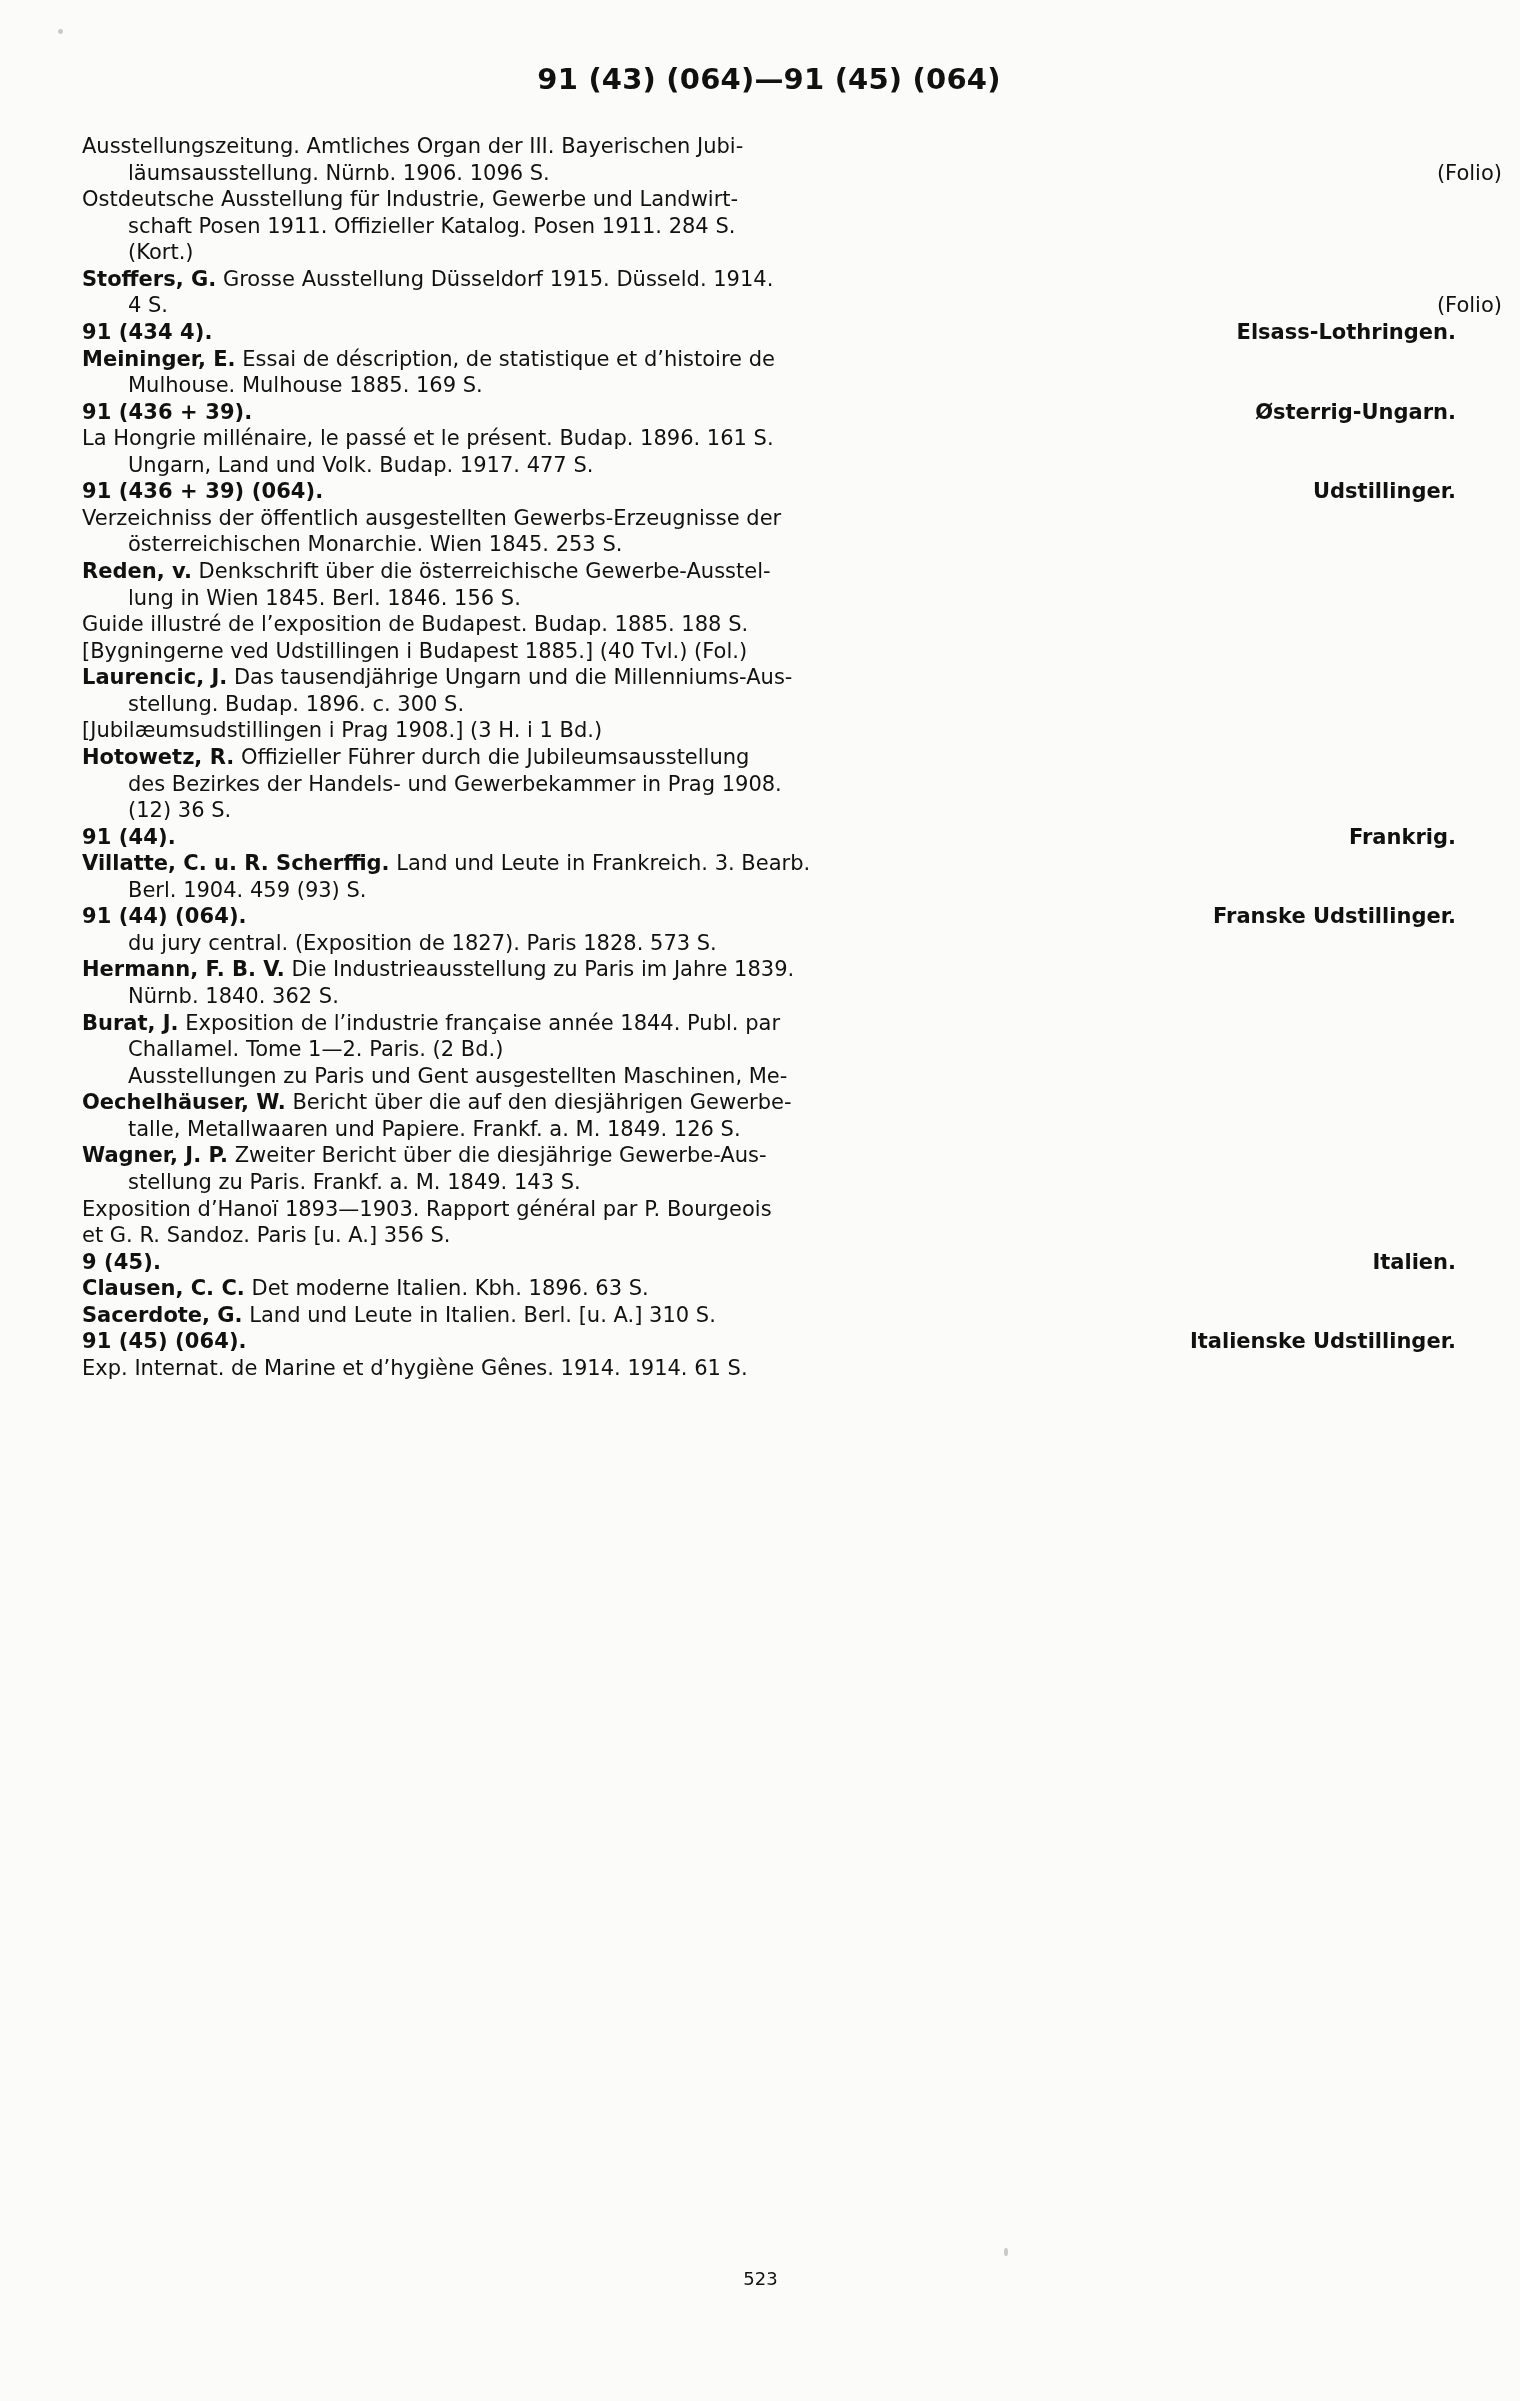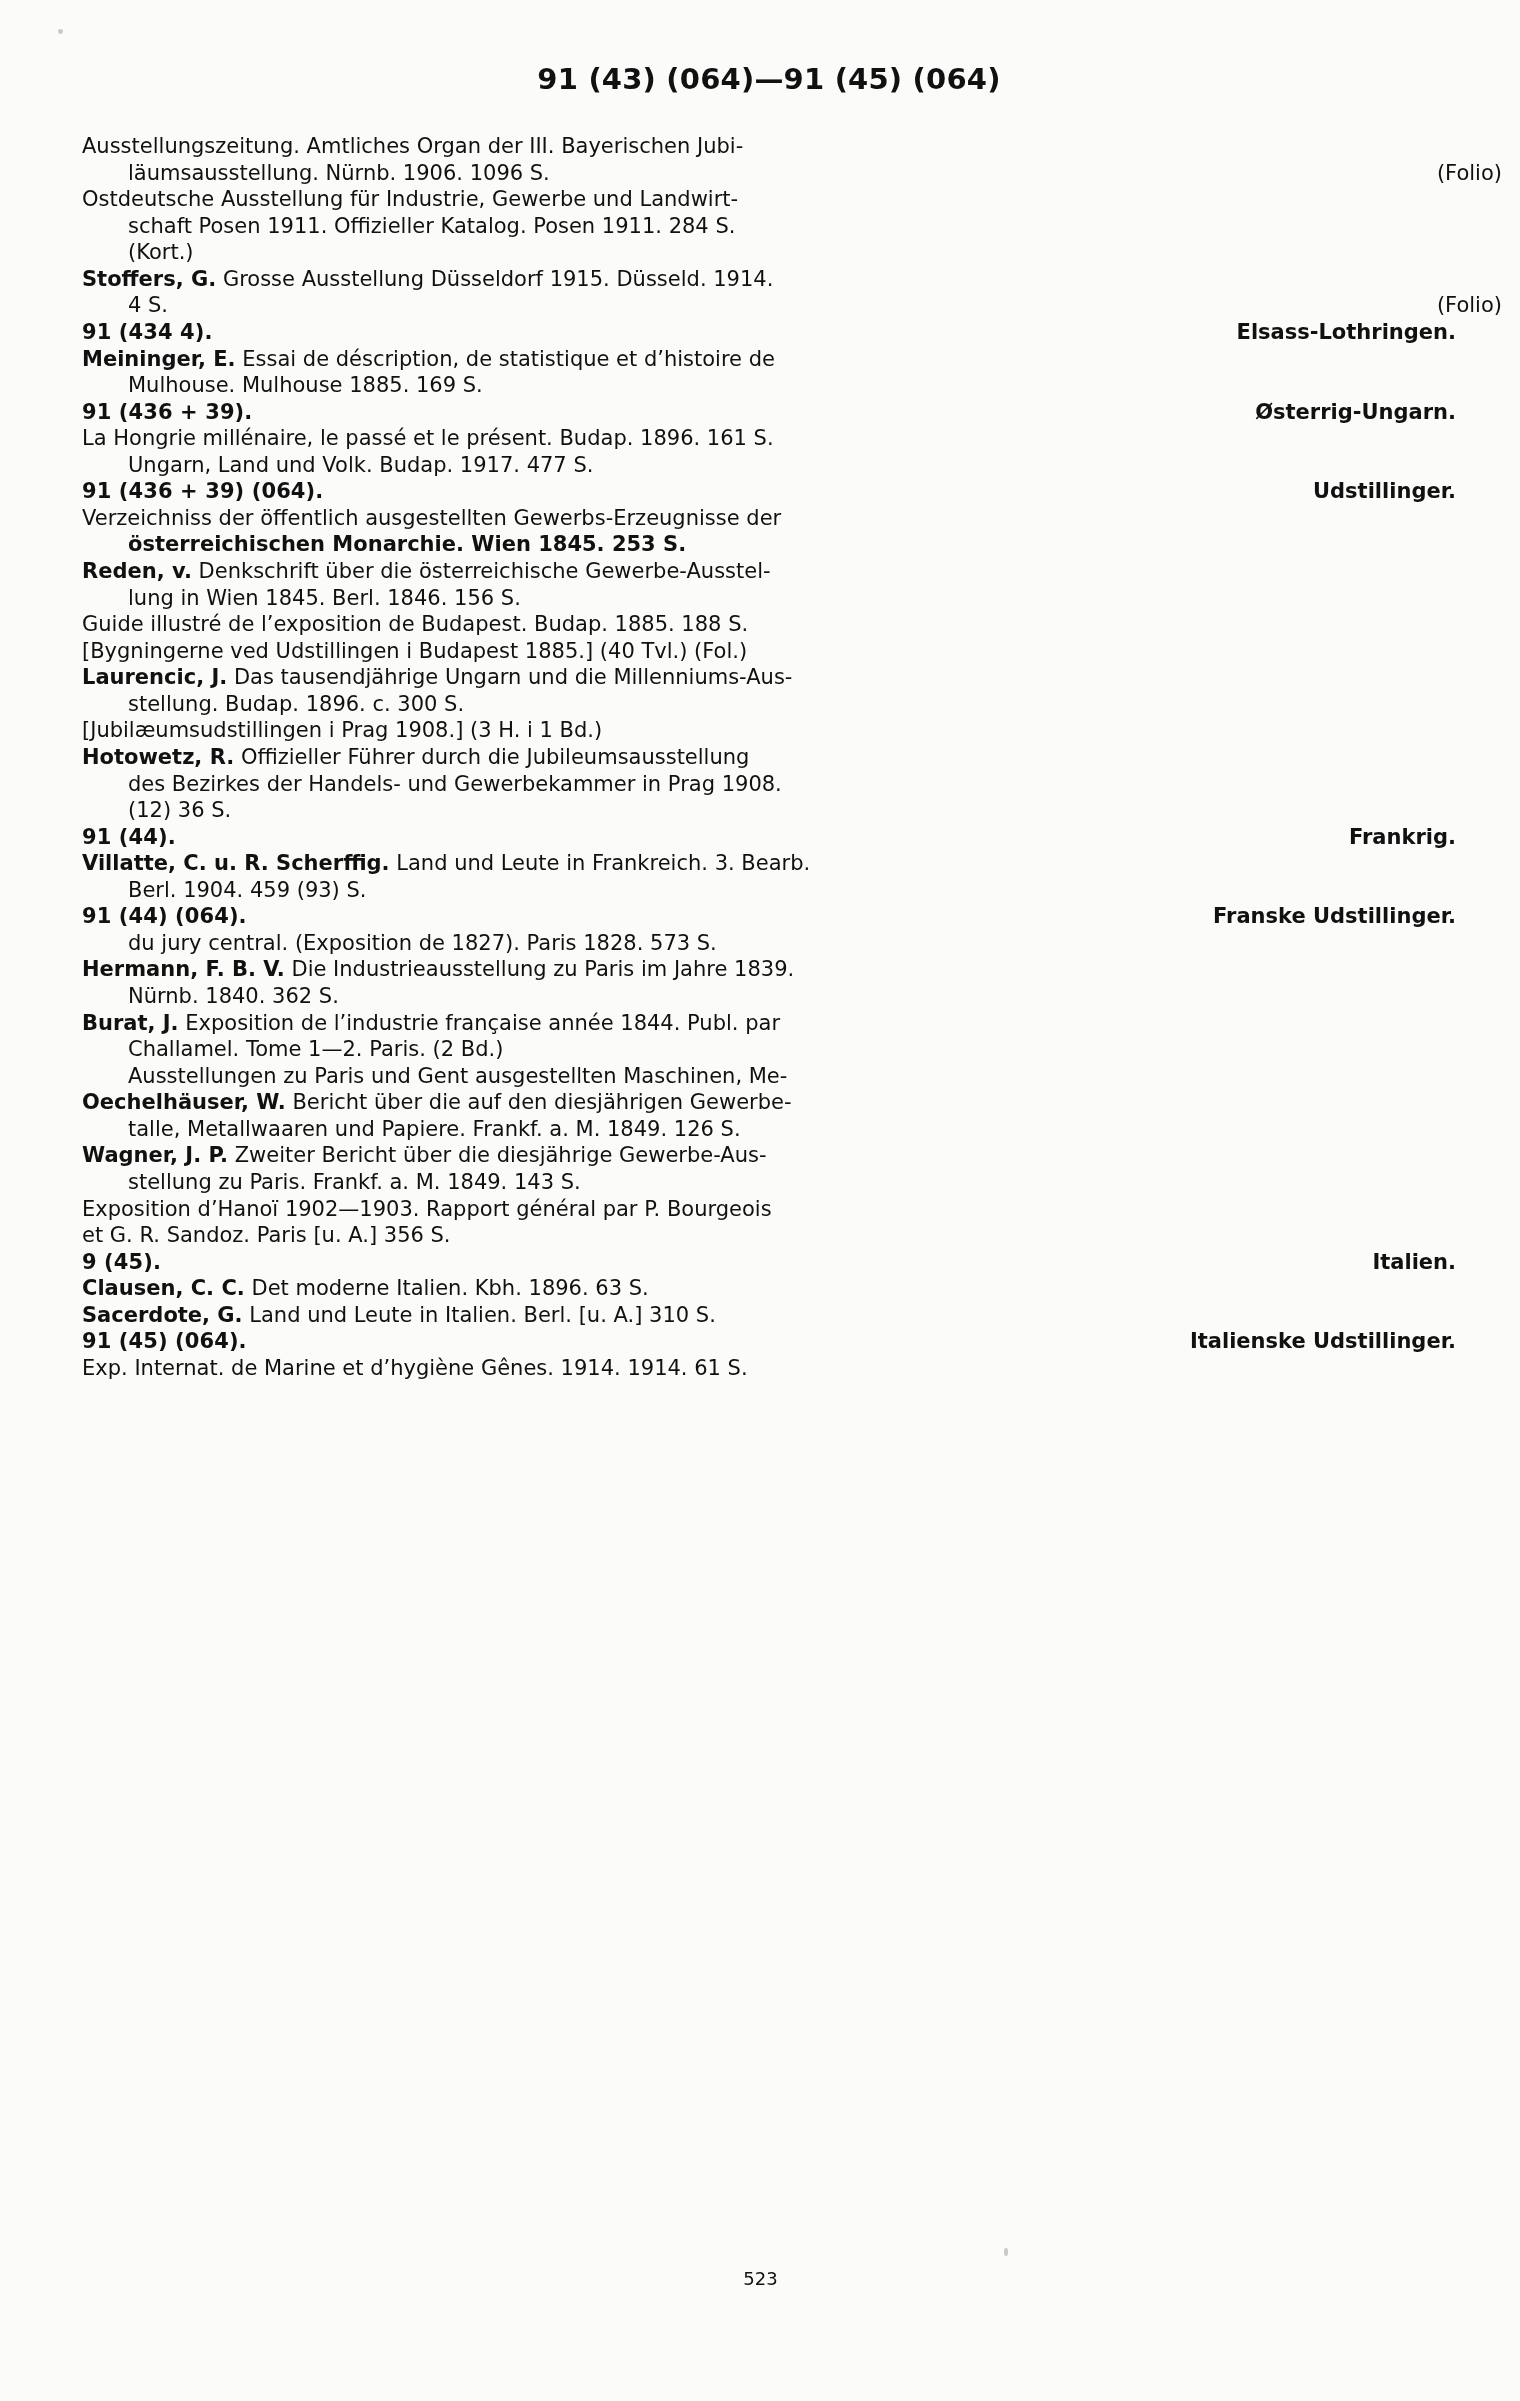--- a/index.html
+++ b/index.html
@@ -116,21 +116,21 @@
           <span class="cls">91 (436 + 39).</span>
           <span class="subject">Østerrig-Ungarn.</span>
         </div>
         <div class="entry"><span>La Hongrie millénaire, le passé et le présent. Budap. 1896. 161 S.</span></div>
         <div class="entry" style="padding-left: 46px;"><span>Ungarn, Land und Volk. Budap. 1917. 477 S.</span></div>
         <div class="entry heading-row">
           <span class="cls">91 (436 + 39) (064).</span>
           <span class="subject">Udstillinger.</span>
         </div>
         <div class="entry"><span>Verzeichniss der öffentlich ausgestellten Gewerbs-Erzeugnisse der</span></div>
-        <div class="entry" style="padding-left: 46px; font-weight: bold;"><span>österreichischen Monarchie. Wien 1845. 253 S.</span></div>
+        <div class="entry" style="padding-left: 46px;"><span>österreichischen Monarchie. Wien 1845. 253 S.</span></div>
         <div class="entry"><span class="author">Reden, v.</span><span> Denkschrift über die österreichische Gewerbe-Ausstel-</span></div>
         <div class="entry" style="padding-left: 46px;"><span>lung in Wien 1845. Berl. 1846. 156 S.</span></div>
         <div class="entry"><span>Guide illustré de l’exposition de Budapest. Budap. 1885. 188 S.</span></div>
         <div class="entry"><span>[Bygningerne ved Udstillingen i Budapest 1885.] (40 Tvl.) (Fol.)</span></div>
         <div class="entry"><span class="author">Laurencic, J.</span><span> Das tausendjährige Ungarn und die Millenniums-Aus-</span></div>
         <div class="entry" style="padding-left: 46px;"><span>stellung. Budap. 1896. c. 300 S.</span></div>
         <div class="entry"><span>[Jubilæumsudstillingen i Prag 1908.] (3 H. i 1 Bd.)</span></div>
         <div class="entry"><span class="author">Hotowetz, R.</span><span> Offizieller Führer durch die Jubileumsausstellung</span></div>
         <div class="entry" style="padding-left: 46px;"><span>des Bezirkes der Handels- und Gewerbekammer in Prag 1908.</span></div>
         <div class="entry" style="padding-left: 46px;"><span>(12) 36 S.</span></div>
@@ -147,21 +147,21 @@
         <div class="entry" style="padding-left: 46px;"><span>du jury central. (Exposition de 1827). Paris 1828. 573 S.</span></div>
         <div class="entry"><span class="author">Hermann, F. B. V.</span><span> Die Industrieausstellung zu Paris im Jahre 1839.</span></div>
         <div class="entry" style="padding-left: 46px;"><span>Nürnb. 1840. 362 S.</span></div>
         <div class="entry"><span class="author">Burat, J.</span><span> Exposition de l’industrie française année 1844. Publ. par</span></div>
         <div class="entry" style="padding-left: 46px;"><span>Challamel. Tome 1—2. Paris. (2 Bd.)</span></div>
         <div class="entry" style="padding-left: 46px;"><span>Ausstellungen zu Paris und Gent ausgestellten Maschinen, Me-</span></div>
         <div class="entry"><span class="author">Oechelhäuser, W.</span><span> Bericht über die auf den diesjährigen Gewerbe-</span></div>
         <div class="entry" style="padding-left: 46px;"><span>talle, Metallwaaren und Papiere. Frankf. a. M. 1849. 126 S.</span></div>
         <div class="entry"><span class="author">Wagner, J. P.</span><span> Zweiter Bericht über die diesjährige Gewerbe-Aus-</span></div>
         <div class="entry" style="padding-left: 46px;"><span>stellung zu Paris. Frankf. a. M. 1849. 143 S.</span></div>
-        <div class="entry"><span>Exposition d’Hanoï 1902—1903. Rapport général par P. Bourgeois</span></div>
+        <div class="entry"><span>Exposition d’Hanoï 1893—1903. Rapport général par P. Bourgeois</span></div>
         <div class="entry"><span>et G. R. Sandoz. Paris [u. A.] 356 S.</span></div>
         <div class="entry heading-row">
           <span class="cls">9 (45).</span>
           <span class="subject">Italien.</span>
         </div>
         <div class="entry"><span class="author">Clausen, C. C.</span><span> Det moderne Italien. Kbh. 1896. 63 S.</span></div>
         <div class="entry"><span class="author">Sacerdote, G.</span><span> Land und Leute in Italien. Berl. [u. A.] 310 S.</span></div>
         <div class="entry heading-row">
           <span class="cls">91 (45) (064).</span>
           <span class="subject">Italienske Udstillinger.</span>

